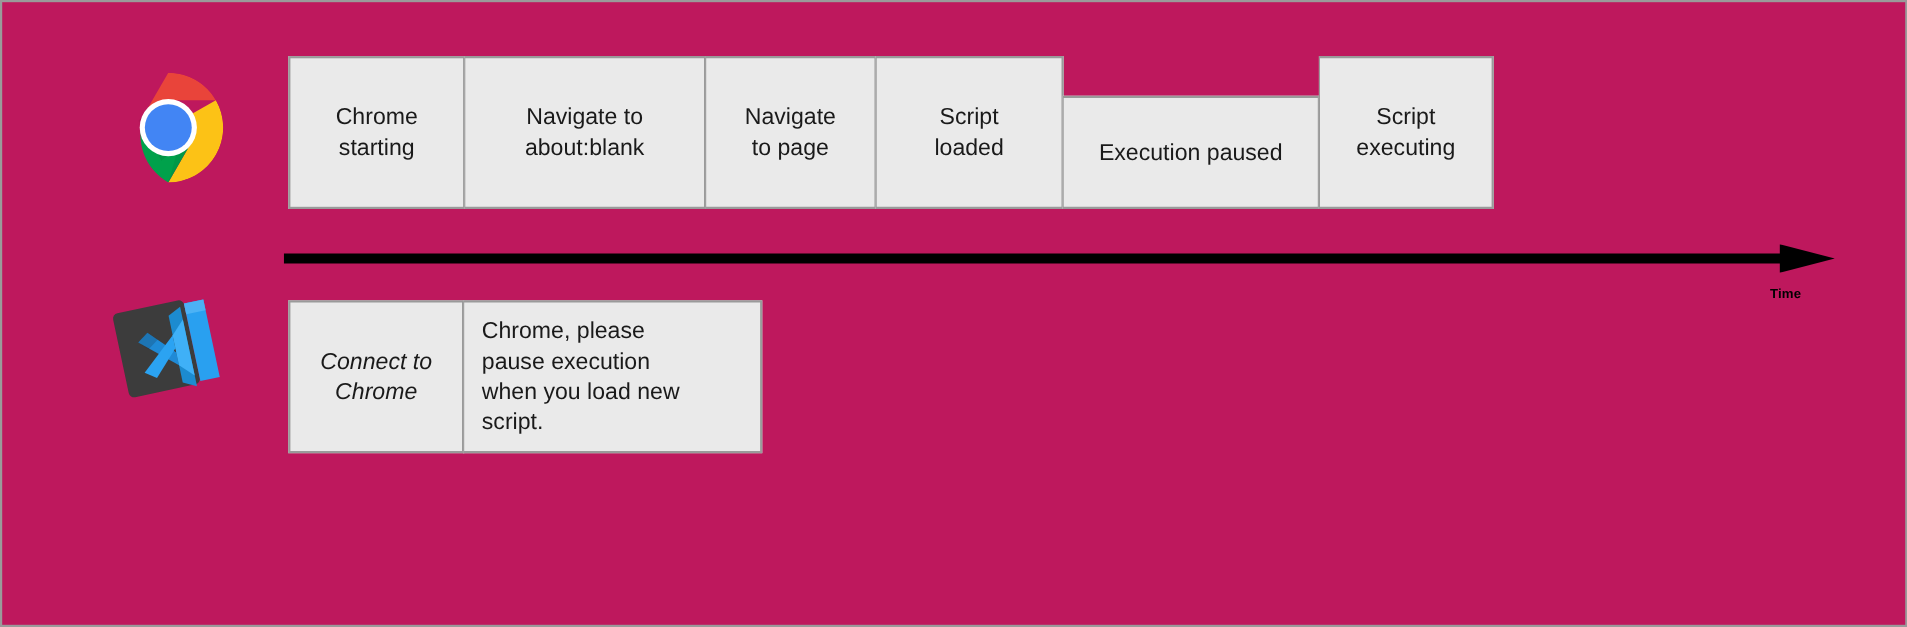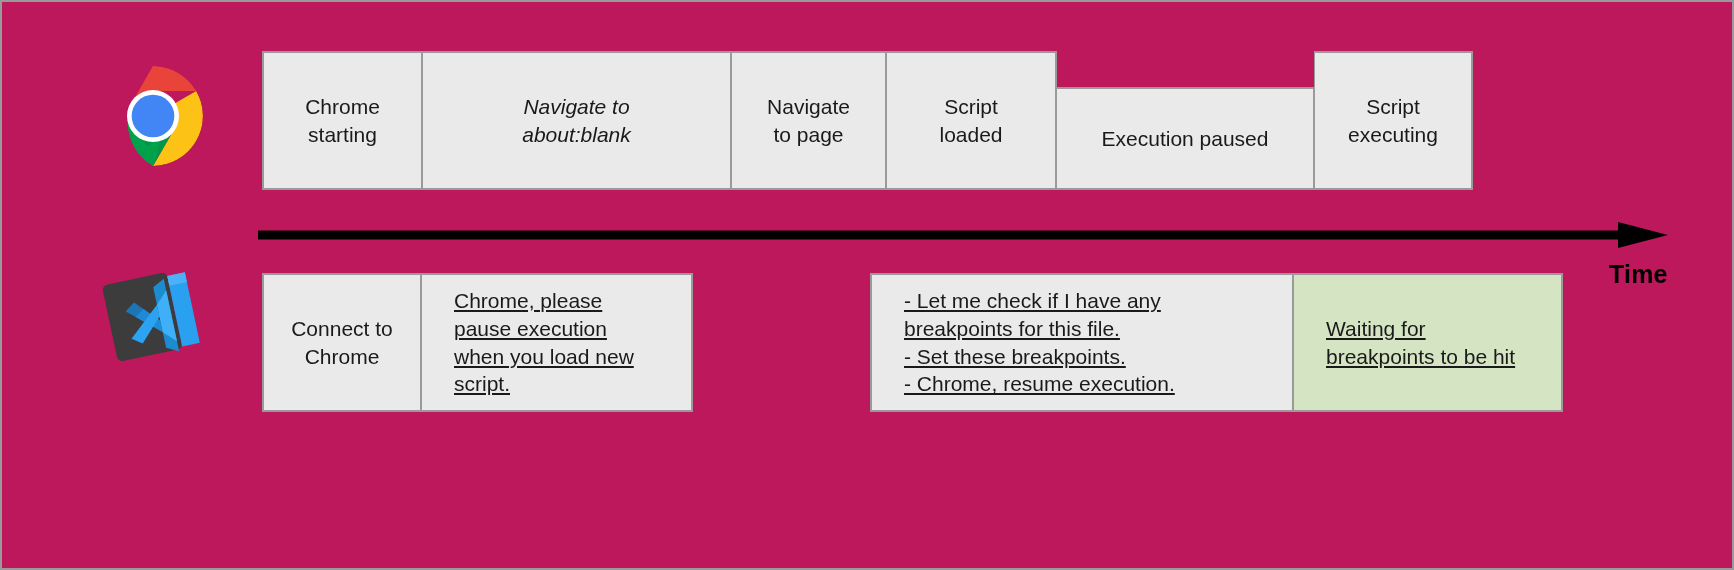--- a/index.html
+++ b/index.html
@@ -41,47 +41,46 @@
     padding: 6px 10px;
     white-space: pre-line;
   }
   .row .cell + .cell {
     border-left-width: 1px;
     margin-left: -1px;
   }
   .cell.left-align {
     justify-content: flex-start;
     text-align: left;
-    padding-left: 32px;
-    text-decoration: underline;
+    padding-left: 16px;
   }
   .cell.green {
     background: #d5e5c3;
   }
 
   
   #top-row {
     left: 260px;
     top: 49px;
     height: 139px;
   }
   #top-row .cell:nth-child(1) { width: 161px; }
-  #top-row .cell:nth-child(2) { width: 310px; font-style: italic; }
+  #top-row .cell:nth-child(2) { width: 220px; }
   #top-row .cell:nth-child(3) { width: 156px; }
   #top-row .cell:nth-child(4) { width: 171px; }
-  #top-row .cell:nth-child(5) { width: 259px; margin-top: 36px; }
+  #top-row .cell:nth-child(5) { width: 234px; margin-top: 36px; }
   #top-row .cell:nth-child(6) { width: 159px; }
 
   
   #bottom-row-left {
     left: 260px;
     top: 271px;
     height: 139px;
   }
-  #bottom-row-left .cell:nth-child(1) { width: 160px; }
+  #bottom-row-left .cell:nth-child(1) { width: 160px; font-style: italic; }
   #bottom-row-left .cell:nth-child(2) { width: 272px; }
 
   #bottom-row-right {
     left: 868px;
     top: 271px;
     height: 139px;
   }
   #bottom-row-right .cell:nth-child(1) { width: 424px; }
   #bottom-row-right .cell:nth-child(2) { width: 270px; }
 
@@ -90,21 +89,21 @@
     position: absolute;
     left: 256px;
     top: 220px;
     width: 1410px;
     height: 26px;
   }
   #time-label {
     position: absolute;
     left: 1607px;
     top: 258px;
-    font-size: 25px;
+    font-size: 12px;
     font-weight: bold;
     color: #000000;
     letter-spacing: 0.2px;
   }
 
   
   .icon-wrap {
     position: absolute;
   }
   #chrome-icon { left: 99px; top: 62px; width: 104px; height: 104px; }
@@ -181,22 +180,14 @@
 
   <div class="row" id="bottom-row-left">
     <div class="cell">Connect to
 Chrome</div>
     <div class="cell left-align">Chrome, please
 pause execution
 when you load new
 script.</div>
   </div>
 
-  <div class="row" id="bottom-row-right">
-    <div class="cell left-align">- Let me check if I have any
-breakpoints for this file.
-- Set these breakpoints.
-- Chrome, resume execution.</div>
-    <div class="cell left-align green">Waiting for
-breakpoints to be hit</div>
-  </div>
 
 </div>
 
 </body></html>

